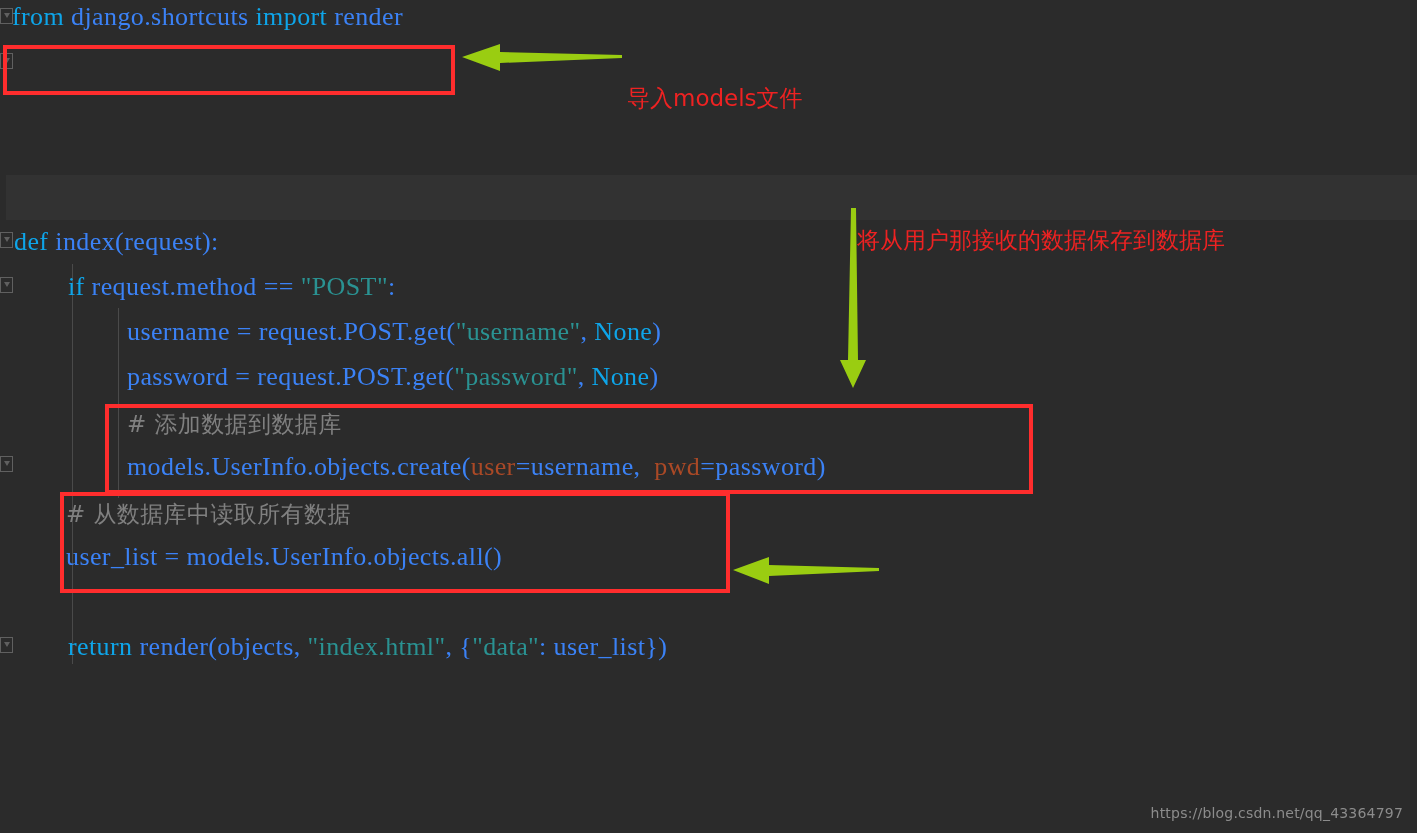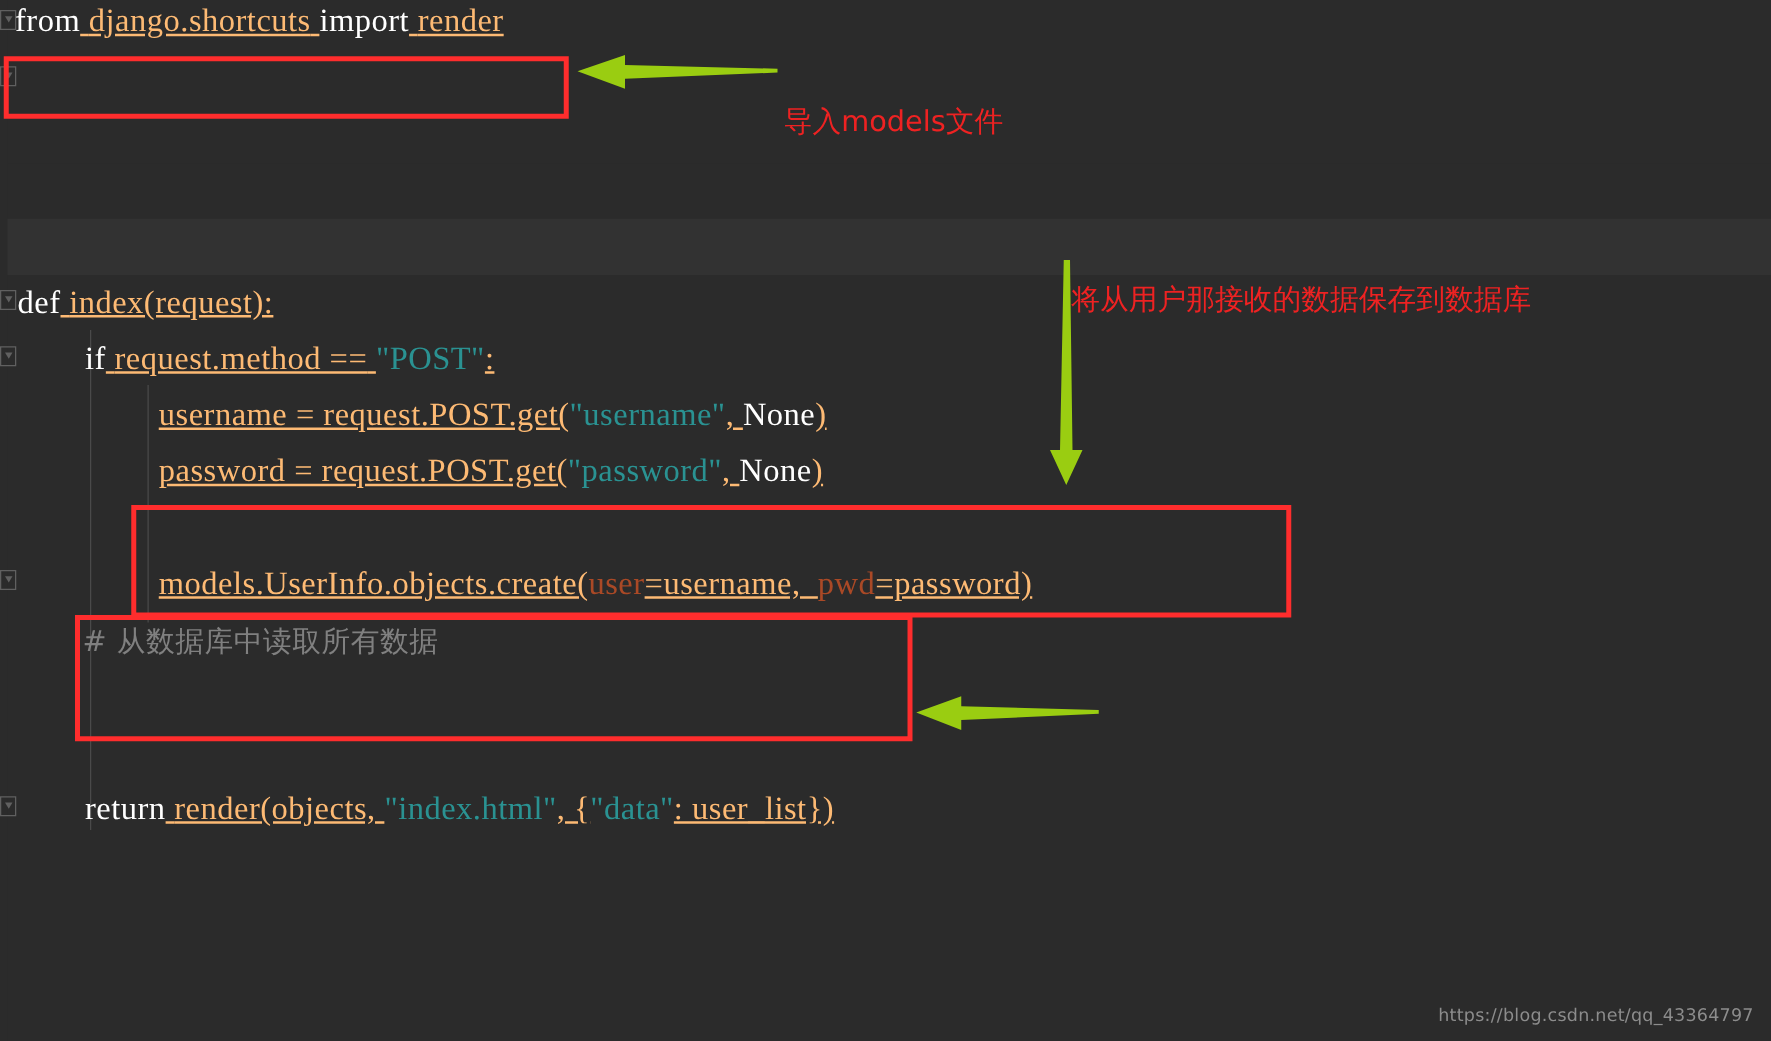--- a/index.html
+++ b/index.html
@@ -49,22 +49,22 @@
   
   .code-line {
     position: absolute;
     white-space: pre;
     font-family: "Liberation Serif", serif;
     font-size: 26px;
     line-height: 28px;
     letter-spacing: 0.4px;
     color: #a9b7c6;
   }
-  .kw       { color: #ffffff; }  
-  .plain    { color: #fdba74; text-decoration: underline; }
+  .kw       { color: #0ea5e9; }  
+  .plain    { color: #3b82f6; }
   .str      { color: #2a9292; }  
   .comment  { color: #808080; }  
   .kwarg    { color: #aa4926; text-align: right; }  
   .cjk      { font-family: "DejaVu Sans", sans-serif; font-size: 23px; }
 
   
   .fold-marker {
     position: absolute;
     width: 13px; height: 16px;
     border: 1px solid #606060;
@@ -143,25 +143,27 @@
 
 
   <div class="code-line" style="left:14px; top:228px;"><span class="kw">def</span><span class="plain"> </span><span class="plain">index(request):</span></div>
 
   <div class="code-line" style="left:68px; top:273px;"><span class="kw">if</span><span class="plain"> </span><span class="plain">request.method ==</span><span class="plain"> </span><span class="str">"POST"</span><span class="plain">:</span></div>
 
   <div class="code-line" style="left:127px; top:318px;"><span class="plain">username = request.POST.get(</span><span class="str">"username"</span><span class="plain">, </span><span class="kw">None</span><span class="plain">)</span></div>
 
   <div class="code-line" style="left:127px; top:363px;"><span class="plain">password = request.POST.get(</span><span class="str">"password"</span><span class="plain">, </span><span class="kw">None</span><span class="plain">)</span></div>
 
+  <div class="code-line comment cjk" style="left:127px; top:410px;"># 添加数据到数据库</div>
 
   <div class="code-line" style="left:127px; top:453px;"><span class="plain">models.UserInfo.objects.create(</span><span class="kwarg">user</span><span class="plain">=username,  </span><span class="kwarg">pwd</span><span class="plain">=password)</span></div>
 
   <div class="code-line comment cjk" style="left:66px; top:500px;"># 从数据库中读取所有数据</div>
 
+  <div class="code-line plain" style="left:66px; top:543px;">user_list = models.UserInfo.objects.all()</div>
 
   <div class="code-line" style="left:68px; top:633px;"><span class="kw">return</span><span class="plain"> </span><span class="plain">render(objects, </span><span class="str">"index.html"</span><span class="plain">, {</span><span class="str">"data"</span><span class="plain">: user_list})</span></div>
 
   <div class="red-box" style="left:3px; top:45px; width:452px; height:50px;"></div>
 
   <div class="red-box" style="left:105px; top:404px; width:928px; height:90px;"></div>
 
   <div class="red-box" style="left:60px; top:492px; width:670px; height:101px;"></div>
 
   <svg class="arrow-svg" style="left:462px; top:38px;" width="160" height="36" viewBox="0 0 160 36">

